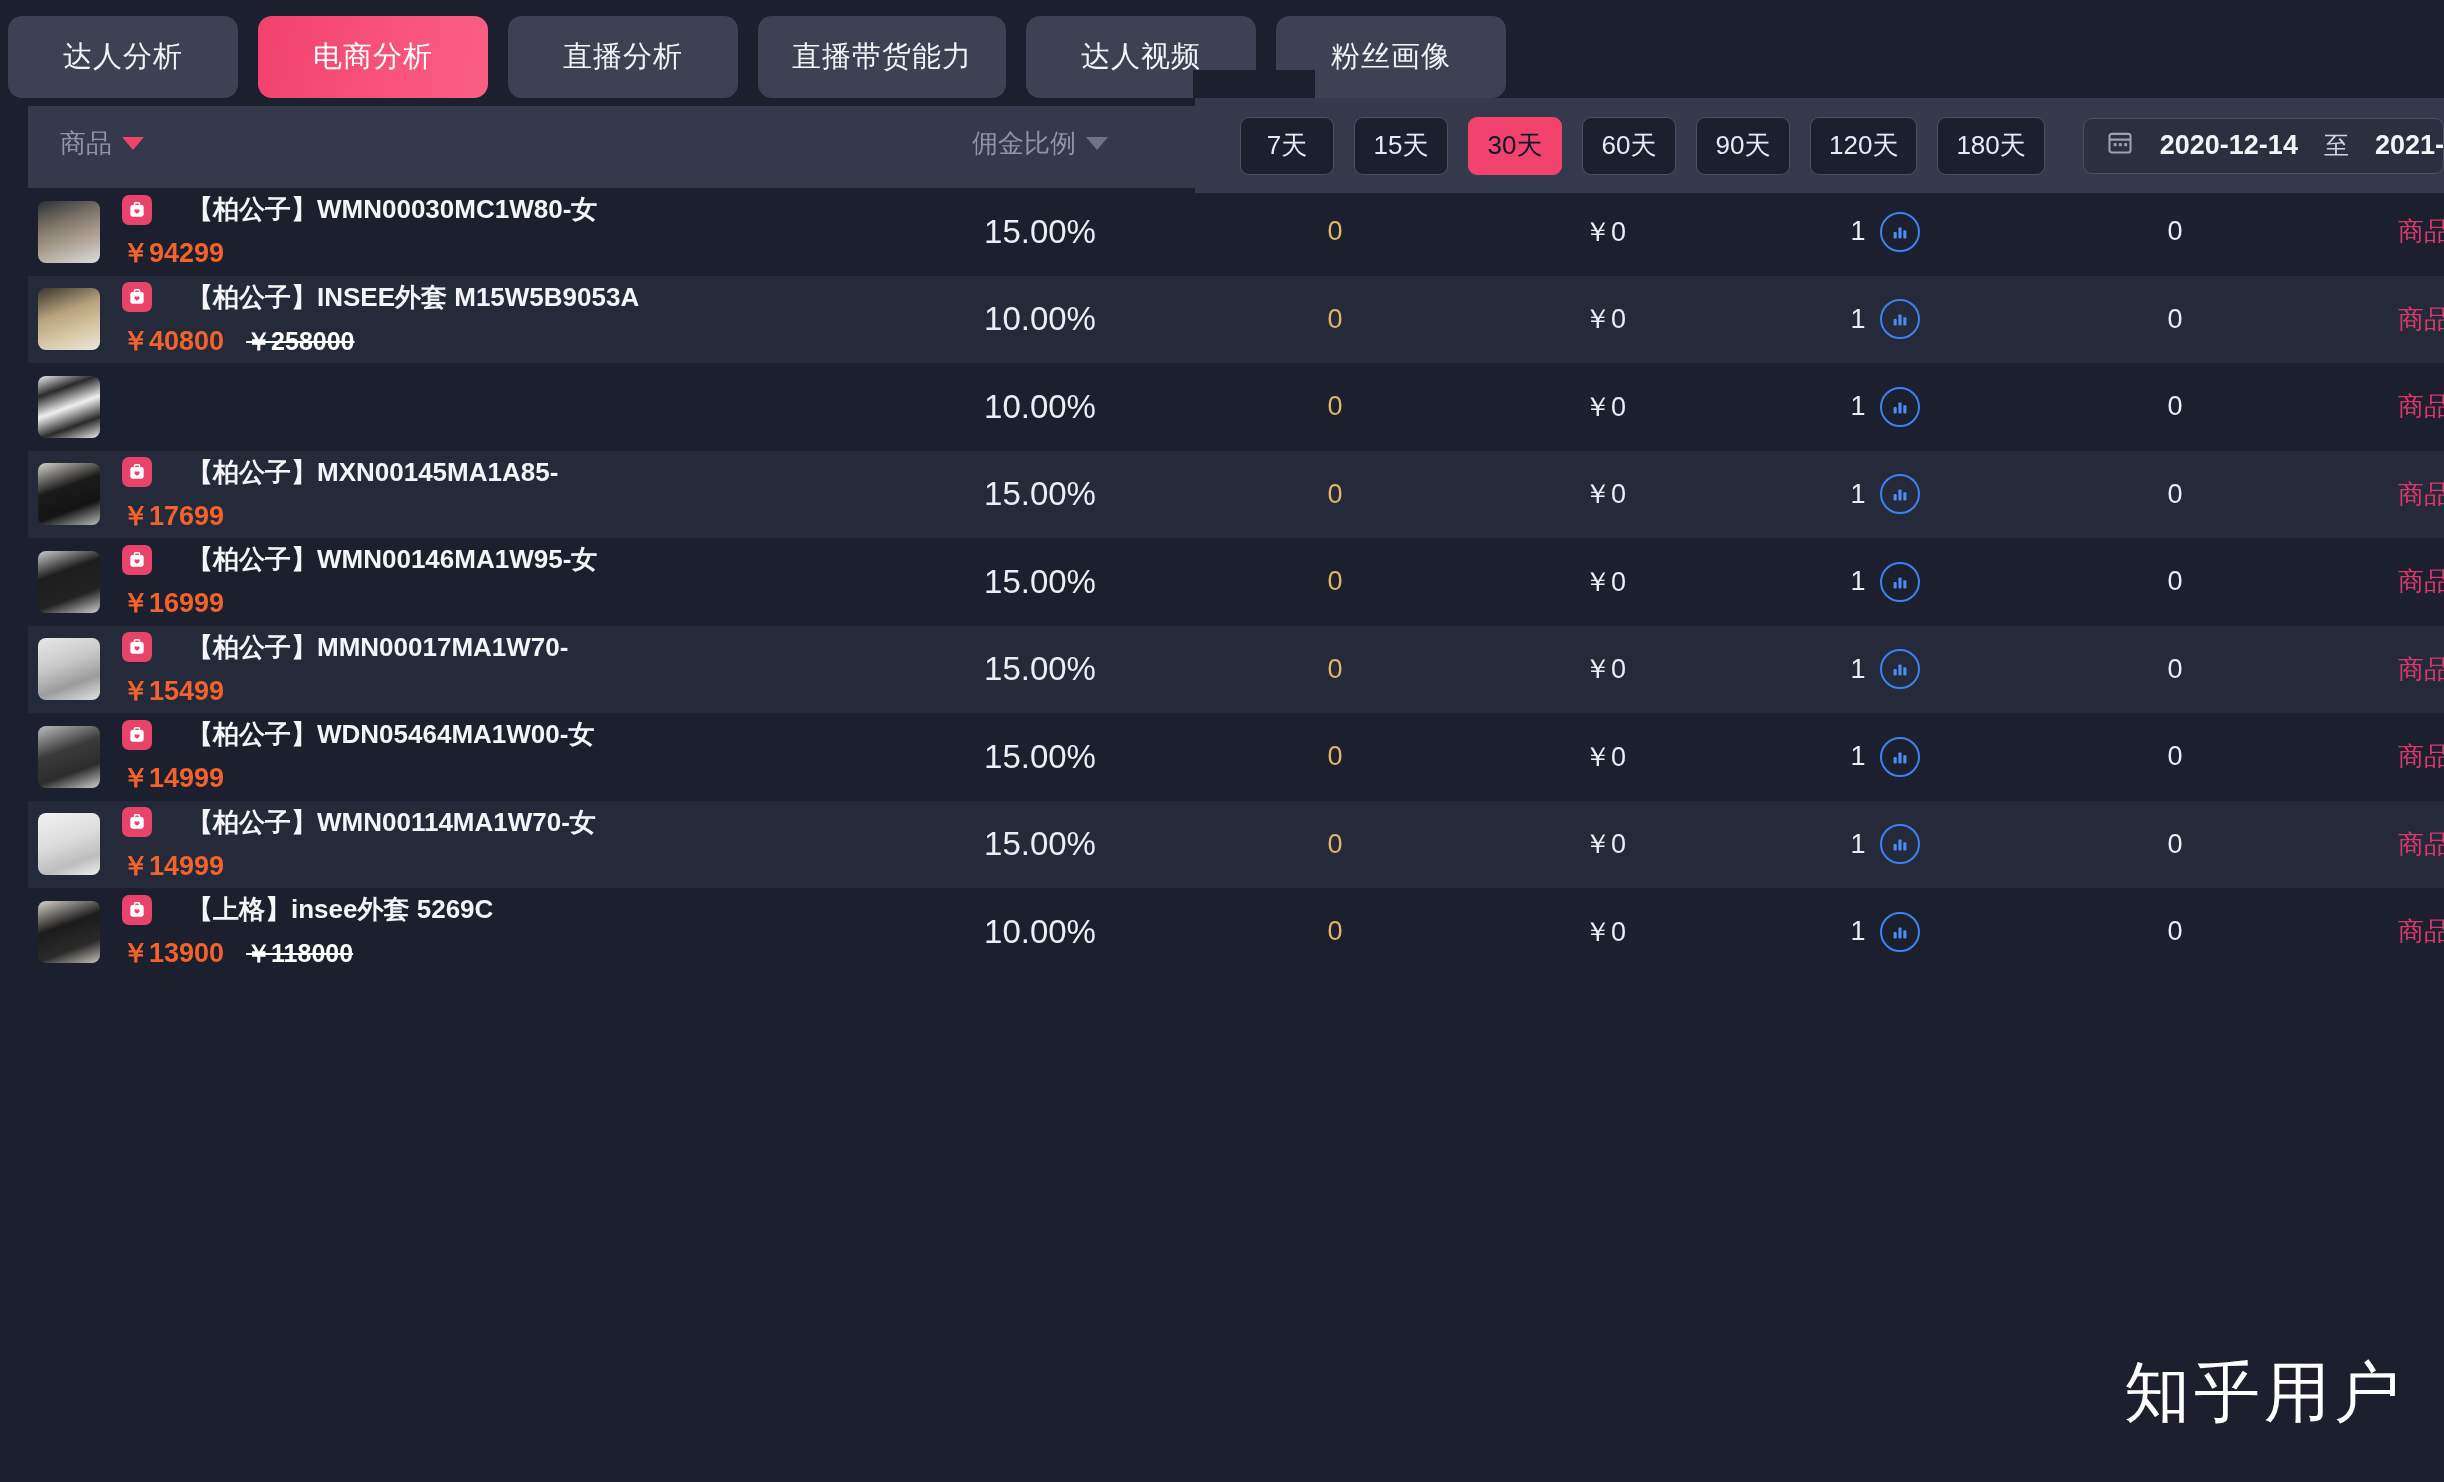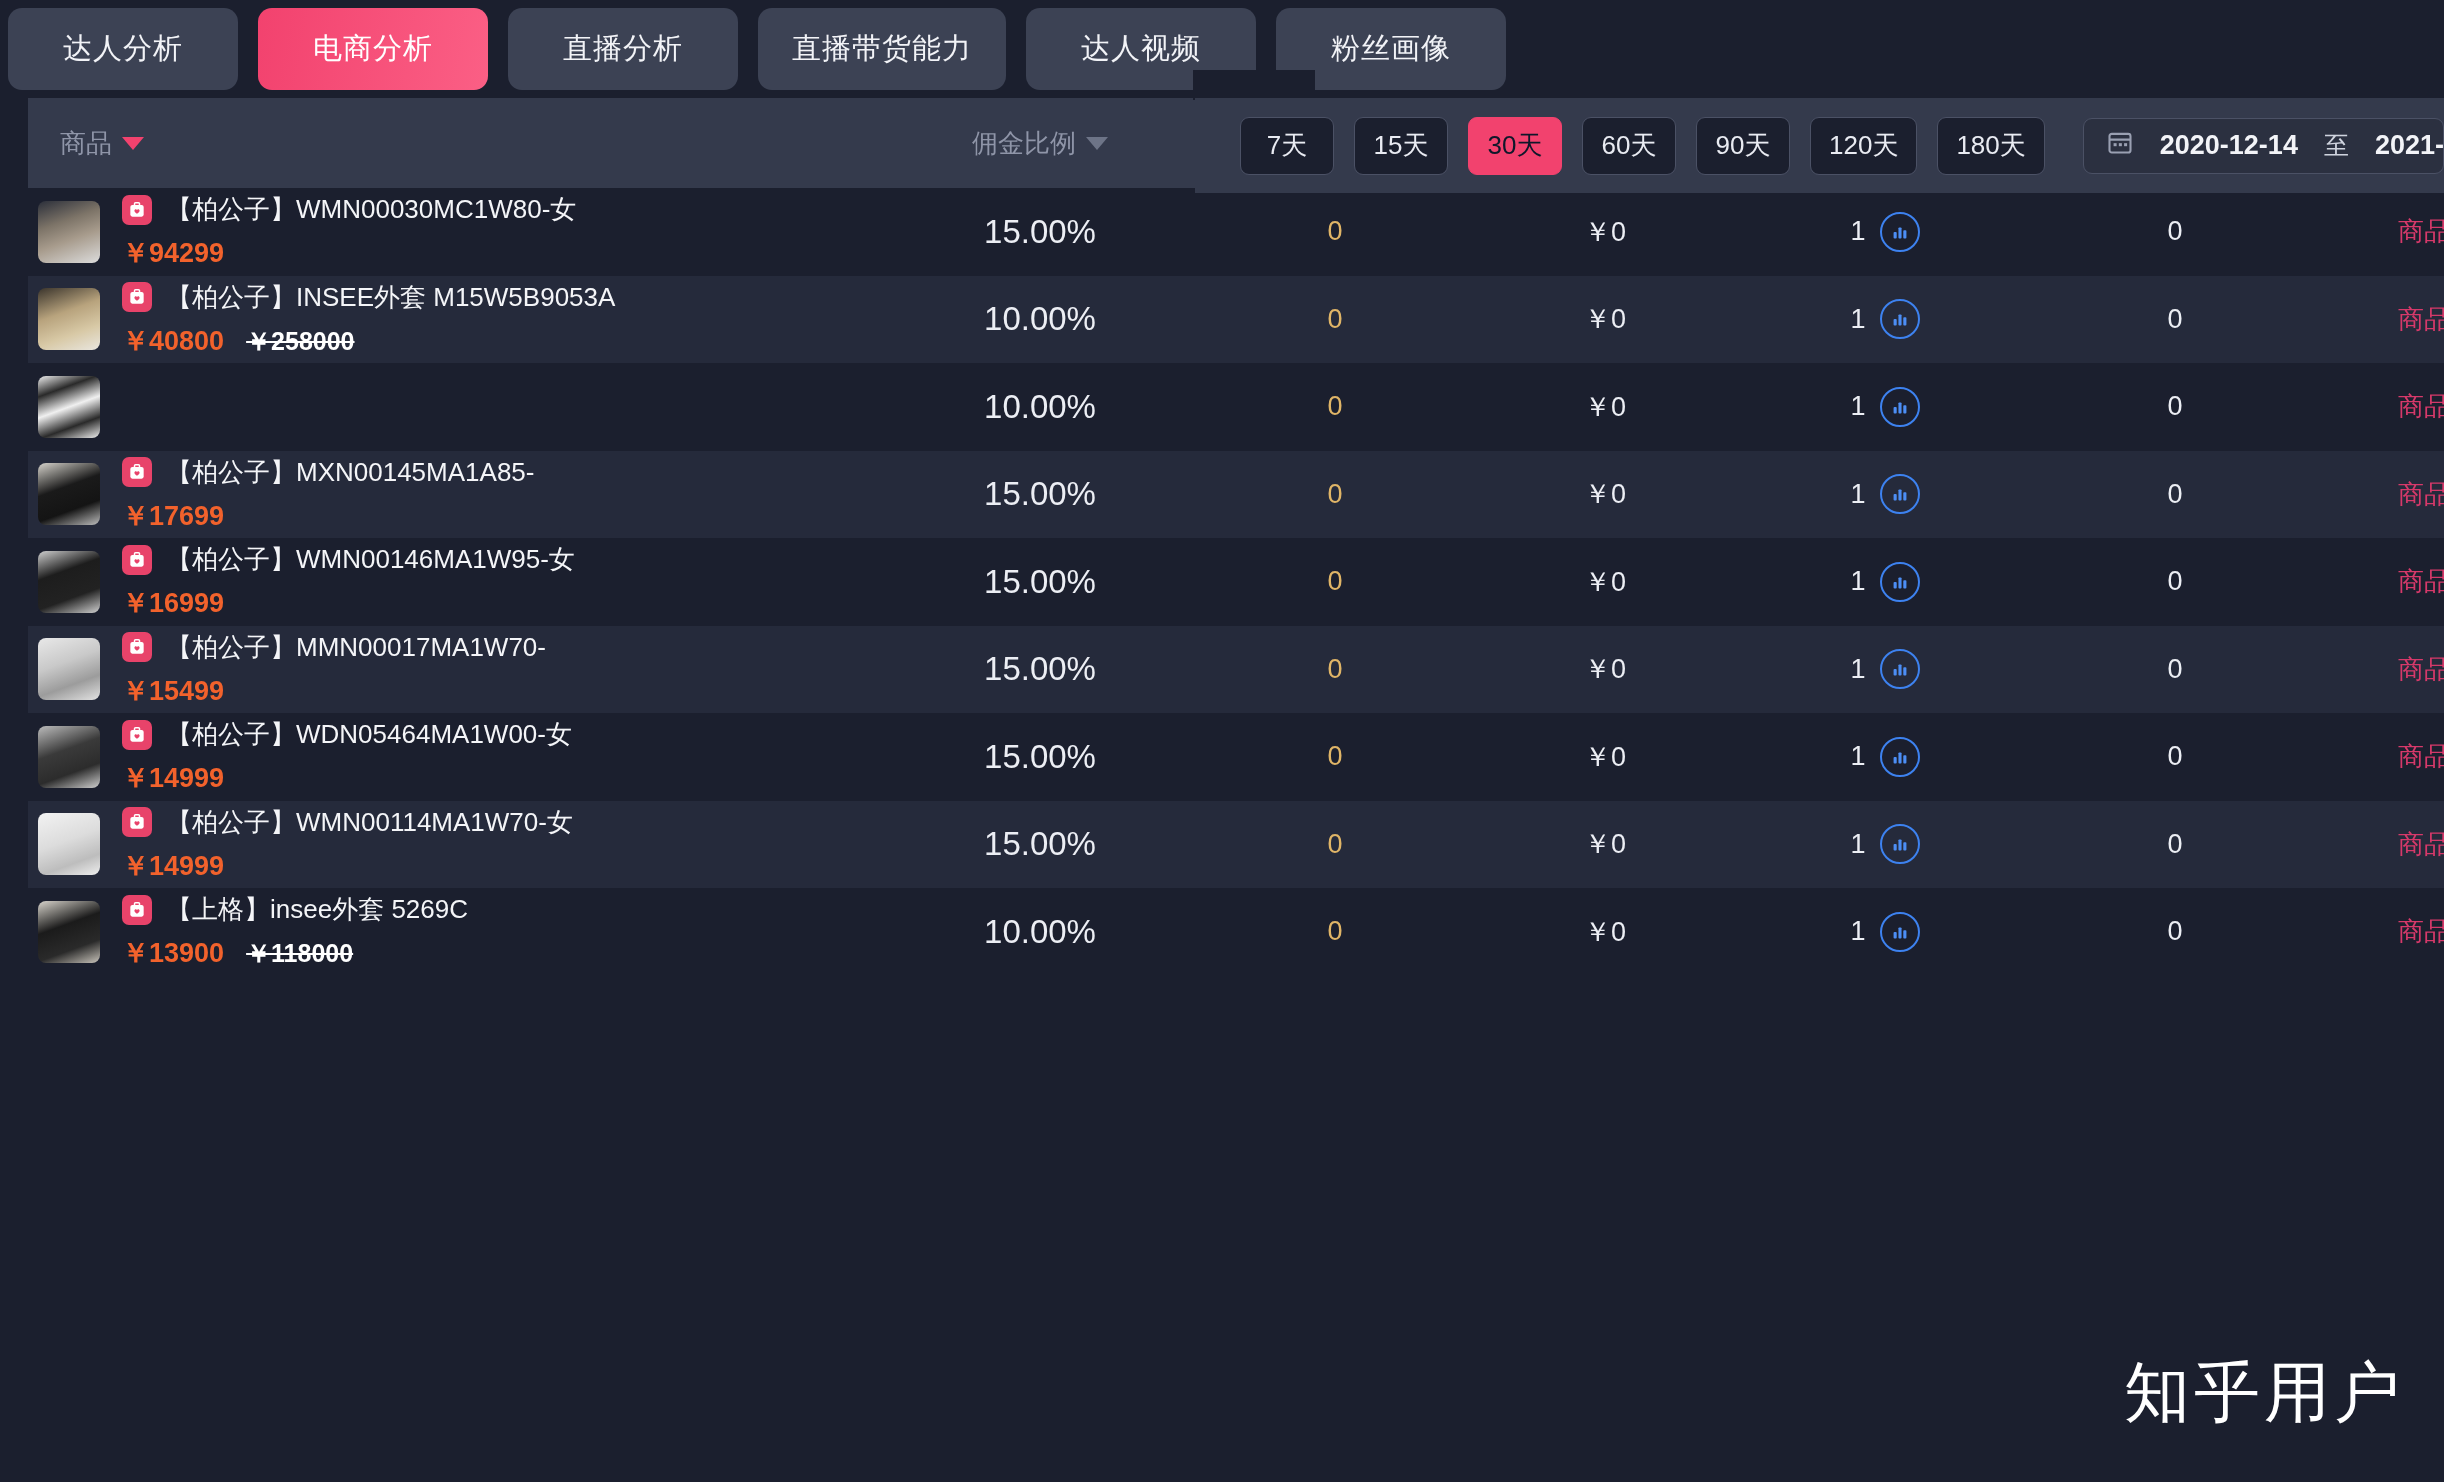--- a/index.html
+++ b/index.html
@@ -6,21 +6,21 @@
   html, body {
     width: 2444px; height: 1482px;
     background: #1b1f2e;
     font-family: "Liberation Sans", "DejaVu Sans", sans-serif;
     overflow: hidden;
   }
   #app { position: relative; width: 2444px; height: 1482px; background: #1b1f2e; }
 
   
   .tabbar {
-    position: absolute; top: 0; left: 0; width: 2444px; height: 98px;
+    position: absolute; top: 8px; left: 0; width: 2444px; height: 98px;
     background: #1b1f2e;
     display: flex; align-items: flex-start; gap: 20px;
     padding: 8px 0 0 8px;
     z-index: 5;
   }
   .tab {
     height: 82px; min-width: 230px;
     background: #3c4254;
     border-radius: 14px;
     display: flex; align-items: center; justify-content: center;
@@ -102,22 +102,23 @@
 
   .prod-info { display: flex; flex-direction: column; gap: 8px; min-width: 0; }
   .prod-title-line { display: flex; align-items: center; gap: 14px; }
   .shop-badge {
     width: 30px; height: 30px; border-radius: 7px; flex: none;
     background: #e8436a;
     display: flex; align-items: center; justify-content: center;
   }
   .shop-badge svg { display: block; }
   .prod-name {
-    color: #f4f5f8; font-size: 26px; font-weight: normal;
+    color: #f4f5f8; font-size: 26px; font-weight: bold;
     white-space: nowrap;
+    margin-left: 21px;
   }
   .price-line { display: flex; align-items: baseline; gap: 22px; }
   .price-now { color: #f2622c; font-size: 27px; font-weight: bold; }
   .price-old { color: #ffffff; font-size: 25px; text-decoration: line-through; font-weight: bold; }
 
   .chart-btn {
     width: 40px; height: 40px; border-radius: 50%;
     border: 2px solid #3d82f0;
     display: inline-flex; align-items: center; justify-content: center;
     cursor: pointer; flex: none;

